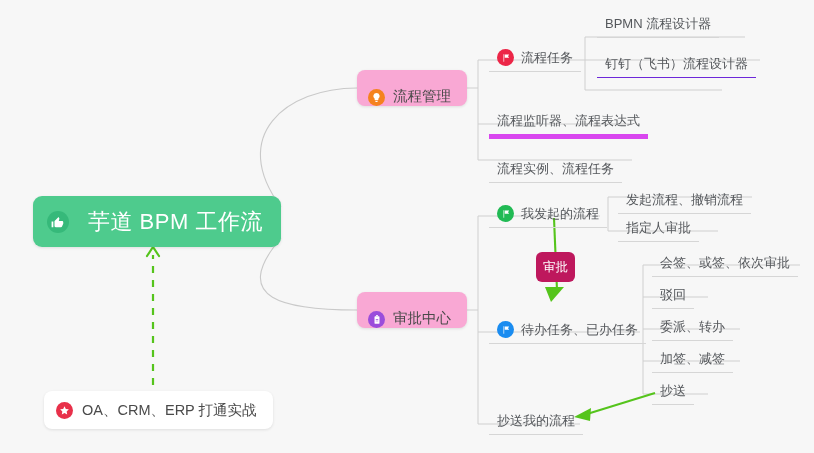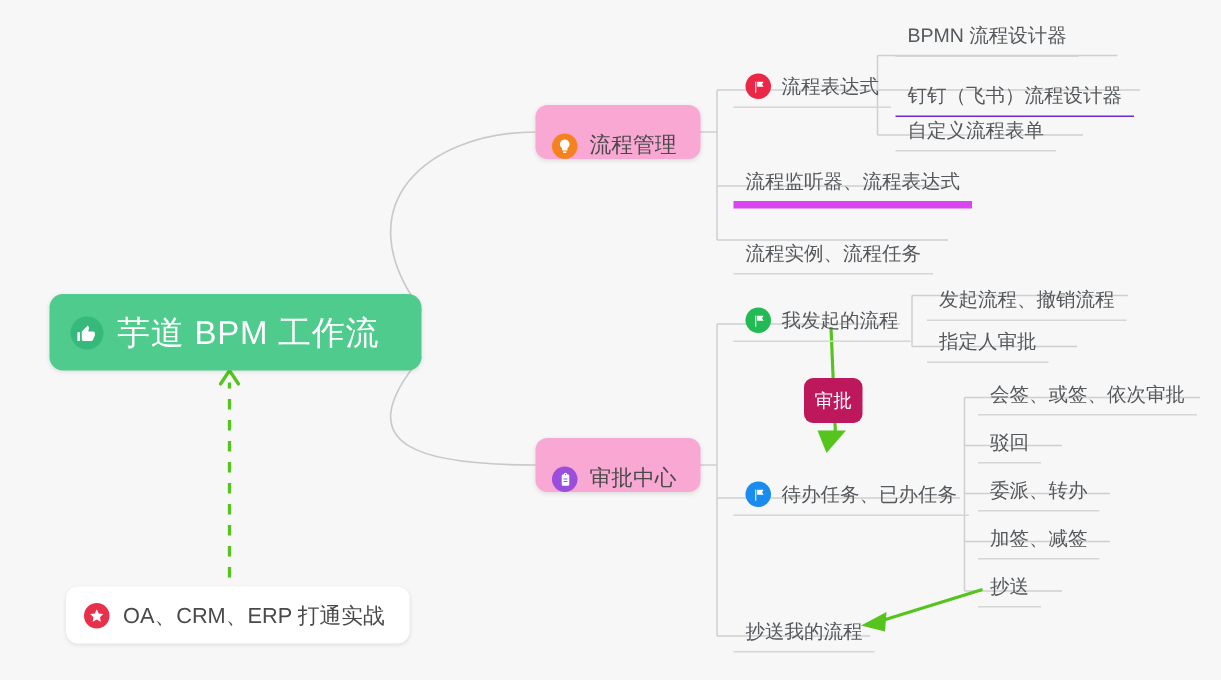--- a/index.html
+++ b/index.html
@@ -17,21 +17,21 @@
 
   
   .root{
     left:33px;top:196px;width:248px;height:51px;
     background:#4ecb8d;border-radius:9px;
     display:flex;align-items:center;
     padding-left:14px;
     box-shadow:0 1px 3px rgba(0,0,0,.10);
   }
   .root .label{
-    color:#ffffff;font-size:22px;letter-spacing:.5px;margin-left:9px;
+    color:#ffffff;font-size:22px;letter-spacing:.5px;margin-left:19px;
   }
 
   
   .l1{
     background:#f9a8d4;border-radius:8px;height:36px;
     display:flex;align-items:flex-end;padding:0 16px 0 11px;
     box-shadow:0 1px 3px rgba(0,0,0,.10);
     font-family:Liberation Mono, monospace;
   }
   .l1 .label{color:#4a4a4a;font-size:14.5px;margin-left:8px;}
@@ -152,28 +152,27 @@
     </span>
     <span class="label">流程管理</span>
   </div>
 
   <div class="node leaf" style="left:489px;top:46px;display:flex;align-items:center;border-bottom:1px solid #d6d6d6;">
     <span class="ico" style="background:#ec2647;">
       <svg width="10" height="10" viewBox="0 0 24 24" fill="#ffffff">
         <path d="M6 3h1.6v18H6zM9 3.5h10.5l-2.6 4 2.6 4H9z"></path>
       </svg>
     </span>
-    <span style="margin-left:7px;">流程表达式</span>
+    <span style="margin-left:7px;">流程任务</span>
   </div>
 
   <div class="node leaf" style="left:597px;top:12px;border-bottom:1px solid #d6d6d6;">BPMN 流程设计器</div>
 
   <div class="node leaf" style="left:597px;top:52px;border-bottom:1px solid #6d28d9;">钉钉（飞书）流程设计器</div>
 
-  <div class="node leaf" style="left:597px;top:75px;border-bottom:1px solid #d6d6d6;">自定义流程表单</div>
 
   <div class="node leaf" style="left:489px;top:109px;border-bottom:5px solid #d946ef;">流程监听器、流程表达式</div>
 
   <div class="node leaf" style="left:489px;top:145px;border-bottom:1px solid #d6d6d6;margin-top:12px;">流程实例、流程任务</div>
 
   <div class="node l1" style="left:357px;top:292px;">
     <span class="ico" style="background:#9b4ddb;">
       <svg width="10" height="10" viewBox="0 0 24 24" fill="#ffffff">
         <path d="M16 3h-1.2a2.8 2.8 0 0 0-5.6 0H8a2 2 0 0 0-2 2v14a2 2 0 0 0 2 2h8a2 2 0 0 0 2-2V5a2 2 0 0 0-2-2zm-4-.6a1 1 0 1 1 0 2 1 1 0 0 1 0-2zM9 9.5h6v1.6H9zm0 4h6v1.6H9z"></path>
       </svg>

